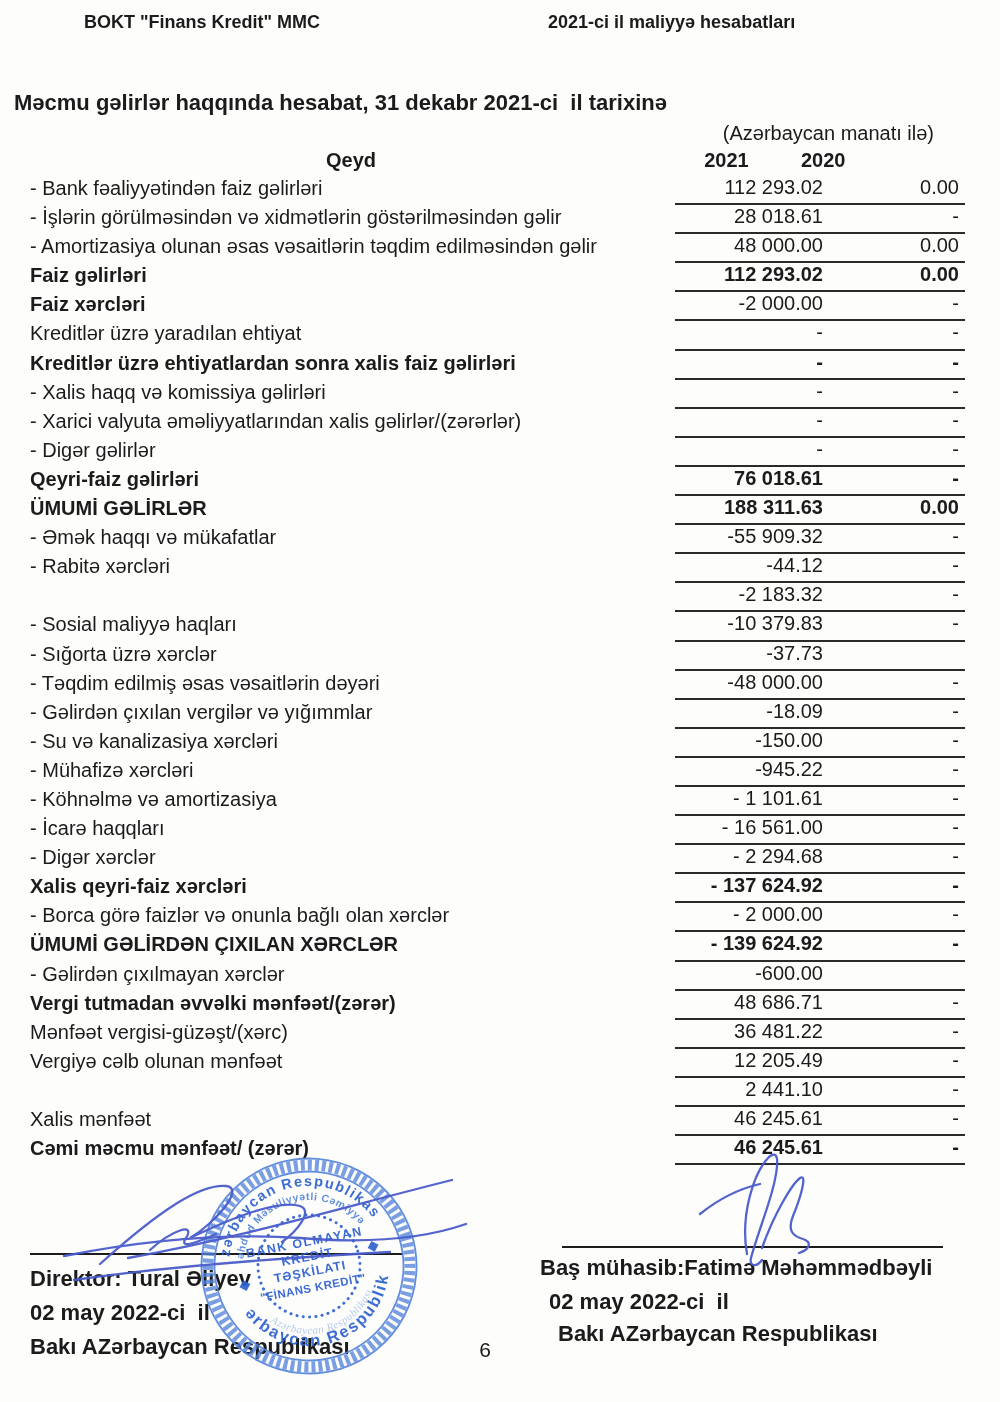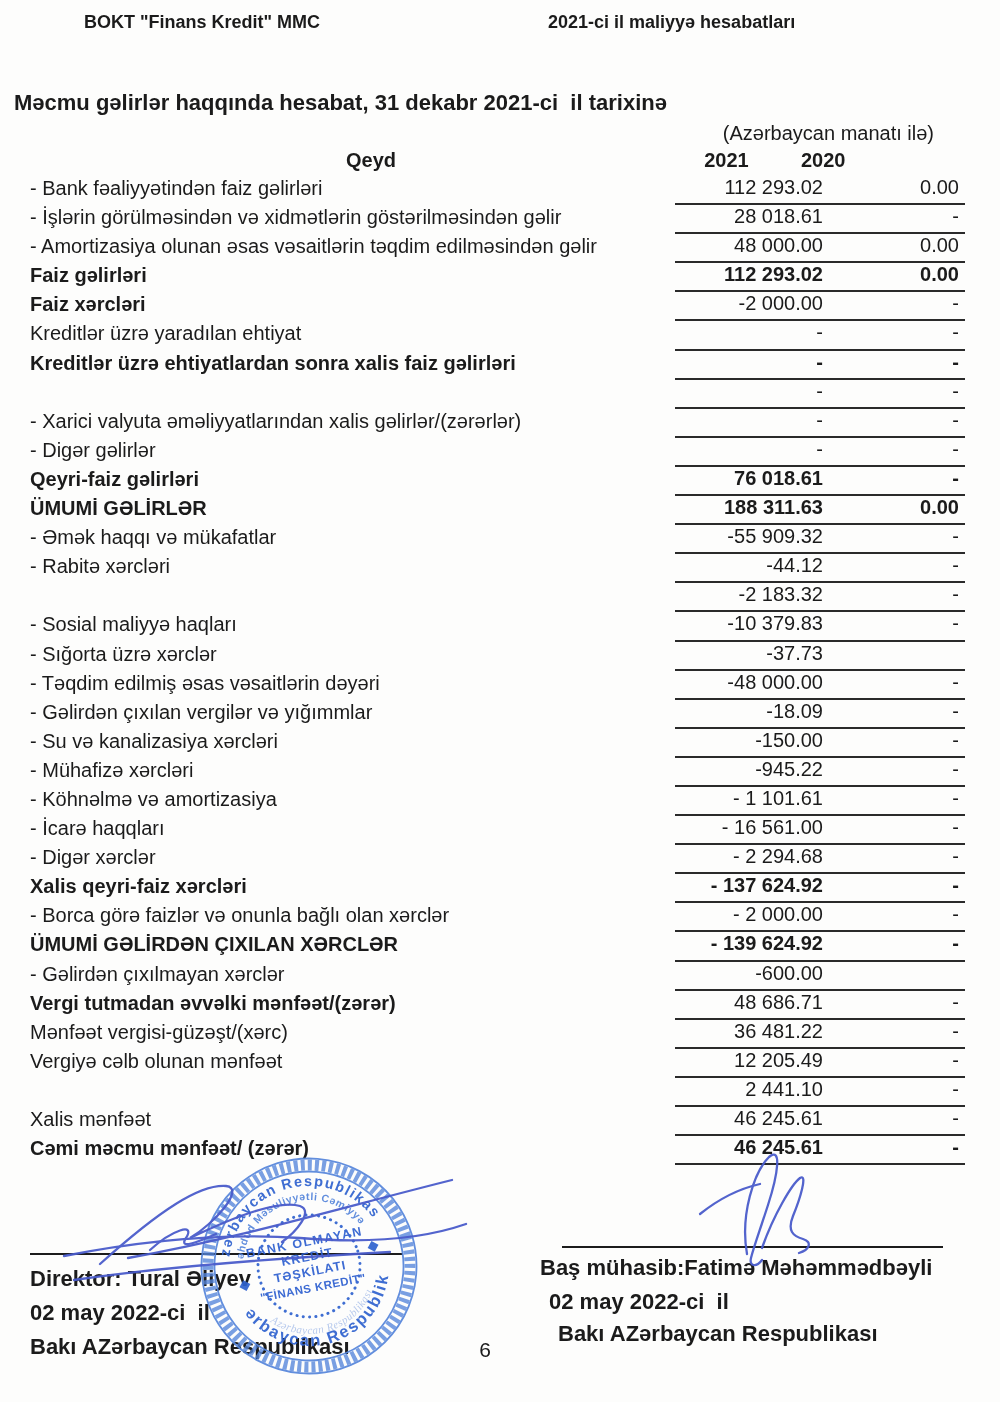--- a/index.html
+++ b/index.html
@@ -8,21 +8,21 @@
     position:relative;width:1000px;height:1402px;margin:0 auto;
     background:#fdfdfc;overflow:hidden;color:#1b1b1b;
     font-family:"Liberation Sans","DejaVu Sans",sans-serif;
   }
   .doc-header{position:absolute;top:12px;left:0;width:1000px;height:26px;font-weight:bold;font-size:18px;}
   .doc-header .company{position:absolute;left:84px;top:0;}
   .doc-header .collection{position:absolute;left:548px;top:0;}
   .title{position:absolute;left:14px;top:90px;font-size:22px;font-weight:bold;white-space:pre;}
   .currency-note{position:absolute;right:66px;top:122px;font-size:20px;}
   .colheads{position:absolute;top:149px;left:0;width:1000px;font-weight:bold;font-size:20px;}
-  .colheads .qeyd{position:absolute;left:320px;width:62px;text-align:center;margin-left:20px;}
+  .colheads .qeyd{position:absolute;left:320px;width:62px;text-align:center;}
   .colheads .y1{position:absolute;left:675px;width:103px;text-align:center;}
   .colheads .y2{position:absolute;left:801px;width:104px;text-align:left;}
   .tbl{position:absolute;left:28px;top:174px;width:940px;}
   .row{position:relative;height:29.1px;font-size:20px;}
   .row .label{position:absolute;left:2px;top:0;width:644px;line-height:29.1px;white-space:nowrap;}
   .row .vals{position:absolute;left:647px;top:0;width:290px;height:100%;
     border-bottom:2px solid #2a2a2a;display:flex;line-height:27px;}
   .row .v1{width:148px;text-align:right;white-space:pre;}
   .row .v2{flex:1;text-align:right;padding-right:6px;white-space:pre;}
   .row.lb .label{font-weight:bold;}
@@ -110,20 +110,21 @@
 
     <div class="row lb vb">
       <span class="label">Kreditlər üzrə ehtiyatlardan sonra xalis faiz gəlirləri</span>
       <span class="vals">
         <span class="v1">-</span>
         <span class="v2">-</span>
       </span>
     </div>
 
     <div class="row">
+      <span class="label">- Xalis haqq və komissiya gəlirləri</span>
       <span class="vals">
         <span class="v1">-</span>
         <span class="v2">-</span>
       </span>
     </div>
 
     <div class="row">
       <span class="label">- Xarici valyuta əməliyyatlarından xalis gəlirlər/(zərərlər)</span>
       <span class="vals">
         <span class="v1">-</span>

